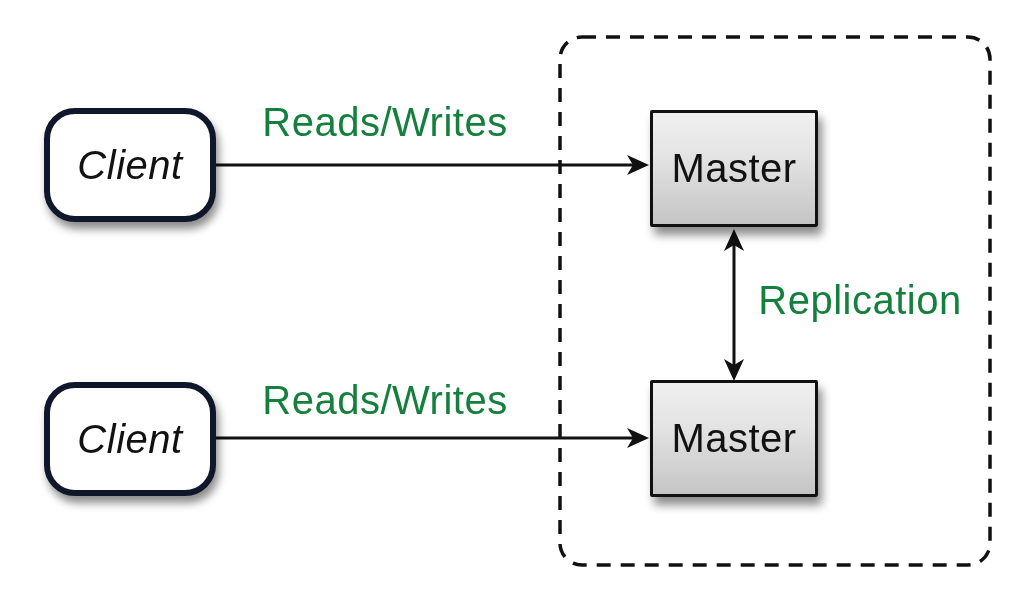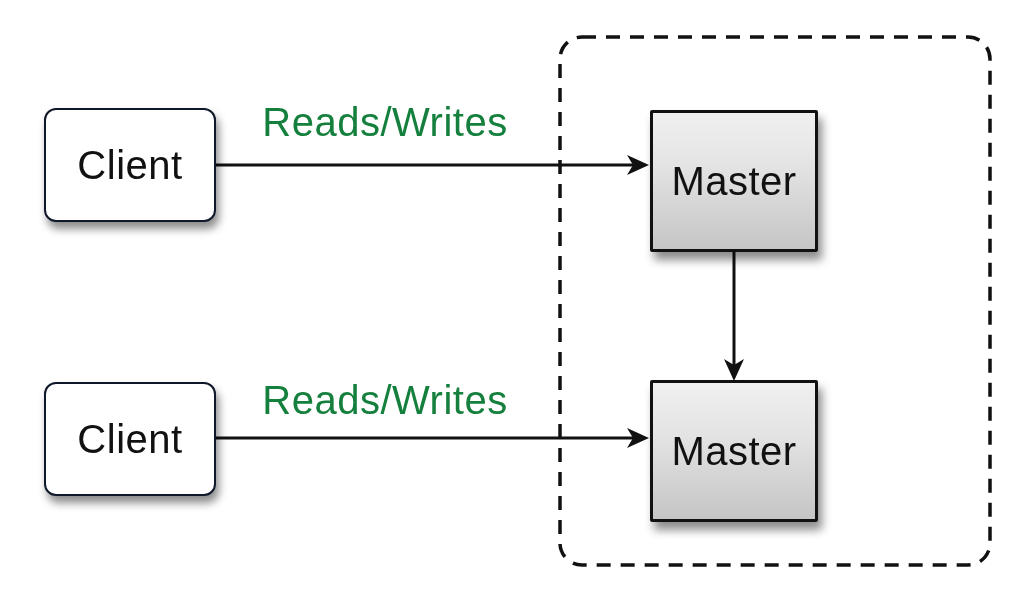--- a/index.html
+++ b/index.html
@@ -28,29 +28,30 @@
     justify-content: center;
     font-size: 40px;
     color: #111111;
     letter-spacing: 0.5px;
     box-sizing: border-box;
   }
   .client {
     width: 172px;
     height: 114px;
     background: #ffffff;
-    border: 2px solid #0f172a;
-    border-radius: 12px;
+    border: 6px solid #0f172a;
+    border-radius: 31px;
     box-shadow: 3px 7px 9px rgba(0,0,0,0.45);
+    font-style: italic;
   }
   .client-top  { left: 44px; top: 108px; }
   .client-bottom { left: 44px; top: 382px; }
   .master {
     width: 168px;
-    height: 142px;
+    height: 117px;
     background: linear-gradient(180deg, #f0f0f0 0%, #e3e3e3 40%, #c5c5c5 100%);
     border: 3px solid #111111;
     border-radius: 2px;
     box-shadow: 4px 8px 10px rgba(0,0,0,0.45);
   }
   .master-top { left: 650px; top: 110px; }
   .master-bottom { left: 650px; top: 380px; }
   .edge-label {
     position: absolute;
     font-size: 40px;
@@ -102,14 +103,15 @@
   </div>
 
   <div class="node master master-bottom">
     <span>Master</span>
   </div>
 
   <div class="edge-label label-rw-top">Reads/Writes</div>
 
   <div class="edge-label label-rw-bottom">Reads/Writes</div>
 
+  <div class="edge-label label-replication">Replication</div>
 
 </div>
 
 </body></html>

